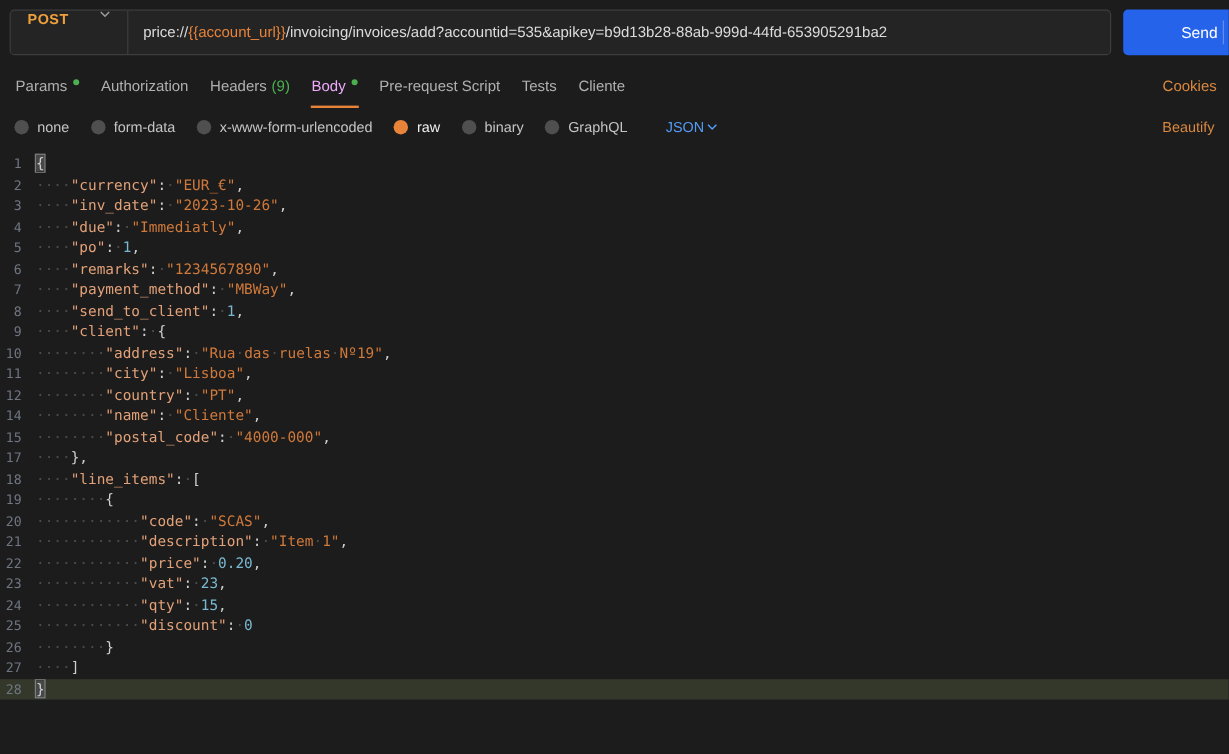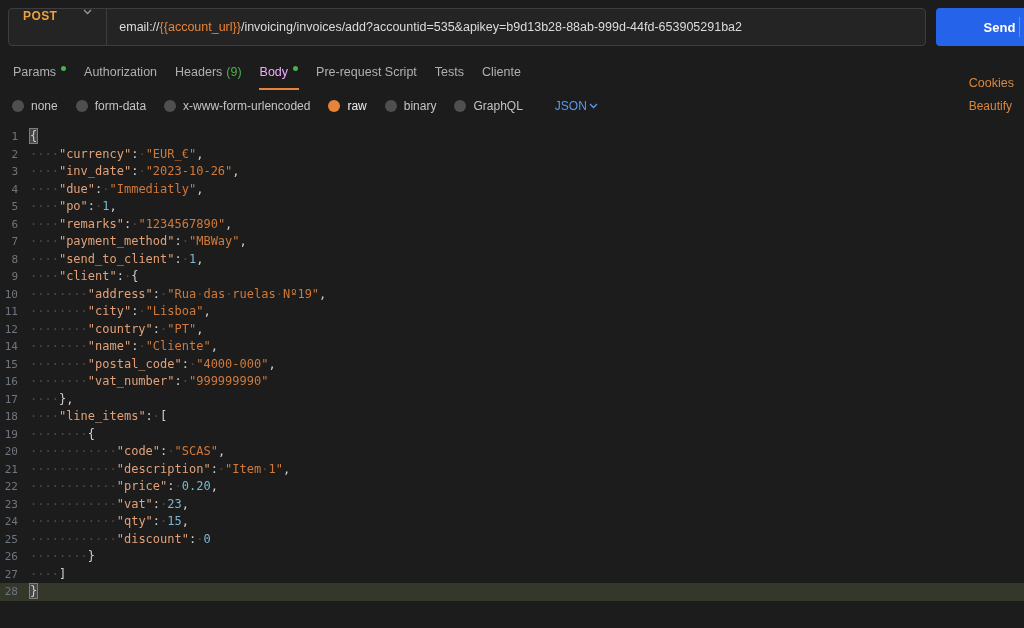--- a/index.html
+++ b/index.html
@@ -73,30 +73,30 @@
     cursor: pointer;
     padding: 0;
     font-family: "Liberation Sans", sans-serif;
   }
   .send-label {
     flex: 1;
     display: flex;
     align-items: center;
     justify-content: center;
     font-size: 13px;
-    font-weight: 700;
+    font-weight: 400;
     margin-left: 44px;
   }
   .send-divider { width: 1px; background: rgba(255,255,255,.28); margin: 9px 0; }
   .send-caret { width: 28px; display: flex; align-items: center; justify-content: center; color: #fff; }
 
   
   .tabs-row {
     display: flex;
-    align-items: flex-end;
+    align-items: center;
     height: 36px;
     padding: 0 10px 0 4px;
   }
   .tab {
     position: relative;
     height: 100%;
     display: flex;
     align-items: center;
     padding: 0 9px;
     color: #b0b0b0;
@@ -194,21 +194,21 @@
   <div class="url-group">
     <div class="method-select">
       <span class="method-label">POST</span>
       <span class="chev">
         <svg width="9" height="6" viewBox="0 0 9 6">
             <path d="M1 1l3.5 3.5L8 1" fill="none" stroke="currentColor" stroke-width="1.3"></path>
           </svg>
       </span>
     </div>
     <div class="url-input">
-        <span>email://</span>
+        <span>price://</span>
         <span class="url-var">{{account_url}}</span>
         <span>/invoicing/invoices/add?accountid=535&amp;apikey=b9d13b28-88ab-999d-44fd-653905291ba2</span>
       </div>
   </div>
   <div class="send-wrap">
     <button class="send-btn">
       <span class="send-label">Send</span>
       <span class="send-divider"></span>
       <span class="send-caret">
         
@@ -294,21 +294,20 @@
       <div class="code-line"><span class="ln">5</span><span class="code"><span class="ws">····</span><span class="tok-key">"po"</span><span class="tok-punc">:</span><span class="ws">·</span><span class="tok-num">1</span><span class="tok-punc">,</span></span></div>
       <div class="code-line"><span class="ln">6</span><span class="code"><span class="ws">····</span><span class="tok-key">"remarks"</span><span class="tok-punc">:</span><span class="ws">·</span><span class="tok-str">"1234567890"</span><span class="tok-punc">,</span></span></div>
       <div class="code-line"><span class="ln">7</span><span class="code"><span class="ws">····</span><span class="tok-key">"payment_method"</span><span class="tok-punc">:</span><span class="ws">·</span><span class="tok-str">"MBWay"</span><span class="tok-punc">,</span></span></div>
       <div class="code-line"><span class="ln">8</span><span class="code"><span class="ws">····</span><span class="tok-key">"send_to_client"</span><span class="tok-punc">:</span><span class="ws">·</span><span class="tok-num">1</span><span class="tok-punc">,</span></span></div>
       <div class="code-line"><span class="ln">9</span><span class="code"><span class="ws">····</span><span class="tok-key">"client"</span><span class="tok-punc">:</span><span class="ws">·</span><span class="tok-punc">{</span></span></div>
       <div class="code-line"><span class="ln">10</span><span class="code"><span class="ws">········</span><span class="tok-key">"address"</span><span class="tok-punc">:</span><span class="ws">·</span><span class="tok-str">"Rua<span class="ws-s">·</span>das<span class="ws-s">·</span>ruelas<span class="ws-s">·</span>Nº19"</span><span class="tok-punc">,</span></span></div>
       <div class="code-line"><span class="ln">11</span><span class="code"><span class="ws">········</span><span class="tok-key">"city"</span><span class="tok-punc">:</span><span class="ws">·</span><span class="tok-str">"Lisboa"</span><span class="tok-punc">,</span></span></div>
       <div class="code-line"><span class="ln">12</span><span class="code"><span class="ws">········</span><span class="tok-key">"country"</span><span class="tok-punc">:</span><span class="ws">·</span><span class="tok-str">"PT"</span><span class="tok-punc">,</span></span></div>
       <div class="code-line"><span class="ln">14</span><span class="code"><span class="ws">········</span><span class="tok-key">"name"</span><span class="tok-punc">:</span><span class="ws">·</span><span class="tok-str">"Cliente"</span><span class="tok-punc">,</span></span></div>
       <div class="code-line"><span class="ln">15</span><span class="code"><span class="ws">········</span><span class="tok-key">"postal_code"</span><span class="tok-punc">:</span><span class="ws">·</span><span class="tok-str">"4000-000"</span><span class="tok-punc">,</span></span></div>
-      <div class="code-line"><span class="ln">16</span><span class="code"><span class="ws">········</span><span class="tok-key">"vat_number"</span><span class="tok-punc">:</span><span class="ws">·</span><span class="tok-str">"999999990"</span></span></div>
       <div class="code-line"><span class="ln">17</span><span class="code"><span class="ws">····</span><span class="tok-punc">}</span><span class="tok-punc">,</span></span></div>
       <div class="code-line"><span class="ln">18</span><span class="code"><span class="ws">····</span><span class="tok-key">"line_items"</span><span class="tok-punc">:</span><span class="ws">·</span><span class="tok-punc">[</span></span></div>
       <div class="code-line"><span class="ln">19</span><span class="code"><span class="ws">········</span><span class="tok-punc">{</span></span></div>
       <div class="code-line"><span class="ln">20</span><span class="code"><span class="ws">············</span><span class="tok-key">"code"</span><span class="tok-punc">:</span><span class="ws">·</span><span class="tok-str">"SCAS"</span><span class="tok-punc">,</span></span></div>
       <div class="code-line"><span class="ln">21</span><span class="code"><span class="ws">············</span><span class="tok-key">"description"</span><span class="tok-punc">:</span><span class="ws">·</span><span class="tok-str">"Item<span class="ws-s">·</span>1"</span><span class="tok-punc">,</span></span></div>
       <div class="code-line"><span class="ln">22</span><span class="code"><span class="ws">············</span><span class="tok-key">"price"</span><span class="tok-punc">:</span><span class="ws">·</span><span class="tok-num">0.20</span><span class="tok-punc">,</span></span></div>
       <div class="code-line"><span class="ln">23</span><span class="code"><span class="ws">············</span><span class="tok-key">"vat"</span><span class="tok-punc">:</span><span class="ws">·</span><span class="tok-num">23</span><span class="tok-punc">,</span></span></div>
       <div class="code-line"><span class="ln">24</span><span class="code"><span class="ws">············</span><span class="tok-key">"qty"</span><span class="tok-punc">:</span><span class="ws">·</span><span class="tok-num">15</span><span class="tok-punc">,</span></span></div>
       <div class="code-line"><span class="ln">25</span><span class="code"><span class="ws">············</span><span class="tok-key">"discount"</span><span class="tok-punc">:</span><span class="ws">·</span><span class="tok-num">0</span></span></div>
       <div class="code-line"><span class="ln">26</span><span class="code"><span class="ws">········</span><span class="tok-punc">}</span></span></div>

